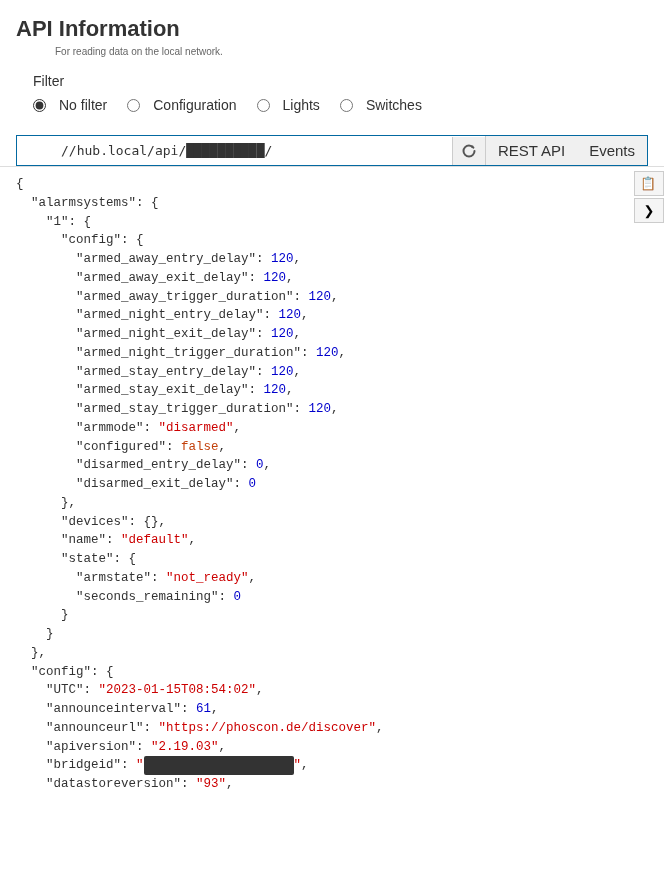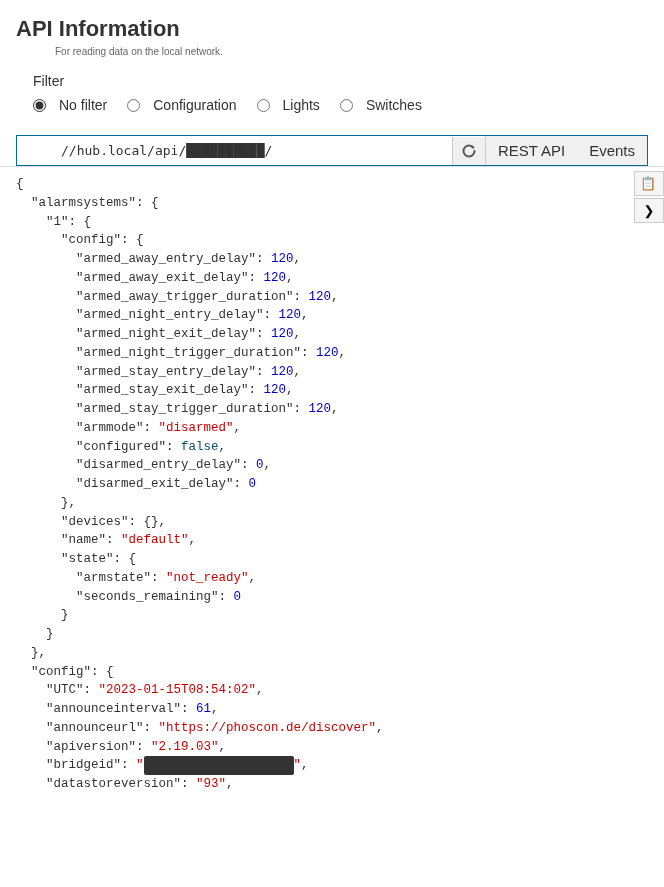--- a/index.html
+++ b/index.html
@@ -122,21 +122,21 @@
     }
     .json-line {
       white-space: pre;
       line-height: 1.5;
       padding-left: 16px;
       padding-right: 40px;
     }
     .json-key { color: #333; }
     .json-string { color: #c00; }
     .json-number { color: #00c; }
-    .json-bool { color: #0c4a6e; }
+    .json-bool { color: #c2410c; }
     .json-bracket { color: #333; }
     .masked {
       background: #333;
       color: transparent;
       border-radius: 2px;
       display: inline-block;
     }
   </style>
 </head>
 <body>

